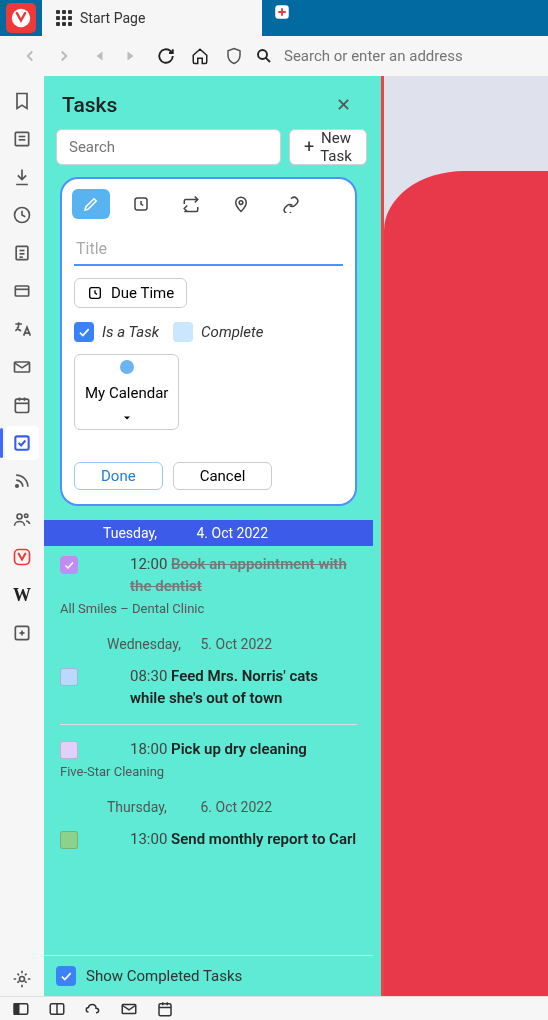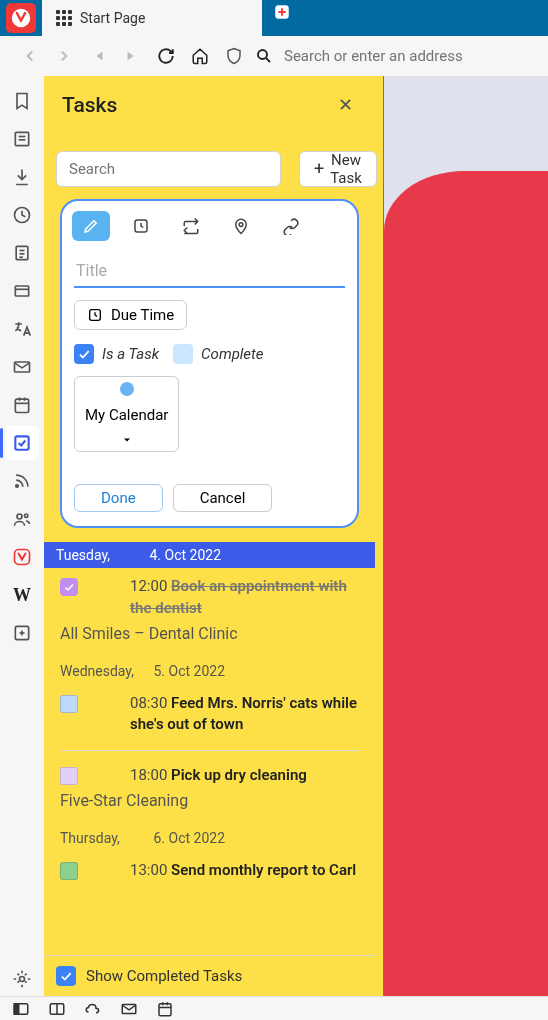--- a/index.html
+++ b/index.html
@@ -27,25 +27,25 @@
   .sidebar { width:44px; background:#f6f6f6; display:flex; flex-direction:column; align-items:center; padding-top:8px; gap:4px; position:relative;}
   .sb-btn { width:34px; height:34px; display:flex; align-items:center; justify-content:center; color:#555; border-radius:5px;}
   .sb-btn.active { background:#fff;  }
   .sb-btn.active-indicator { position:relative; }
   .sb-btn.active-indicator::before { content:''; position:absolute; left:-5px; top:2px; bottom:2px; width:3px; background:#4169ff; border-radius:2px;}
   .sb-btn svg { width:20px; height:20px; }
   .sb-vivaldi { color:#ef3939; }
   .sb-spacer { flex:1; }
   
   
-  .panel { width: 340px; background:#fde047; display:flex; flex-direction:column; padding:0 8px 8px 0; border-right:1px solid #ef4444;}
+  .panel { width: 340px; background:#5eead4; display:flex; flex-direction:column; padding:0 8px 8px 0; border-right:3px solid #ef4444;}
   .panel-header { display:flex; align-items:center; justify-content:space-between; padding:14px 18px 10px 18px;}
   .panel-title { font-size:21px; font-weight:500; color:#222;}
   .close-x { font-size:18px; color:#555; cursor:pointer; padding:4px;}
-  .search-new-row { display:flex; gap:18px; padding:0 12px 12px 12px;margin-top:22px;}
+  .search-new-row { display:flex; gap:8px; padding:0 12px 12px 12px;}
   .search-input { flex:1; height:36px; border:1px solid #d0d0d0; border-radius:6px; padding:0 12px; font-size:15px; background:#fff;}
   .new-task-btn { height:36px; padding:0 14px; border:1px solid #d0d0d0; border-radius:6px; background:#fff; display:flex; align-items:center; gap:6px; font-size:15px; color:#333; cursor:pointer;}
   
   
   .task-editor { margin:0 16px 14px 16px; border:2px solid #4d90fe; border-radius:18px; background:#fff; padding:10px 0;}
   .editor-tabs { display:flex; gap:12px; padding:0 10px 8px 10px;}
   .etab { width:38px; height:30px; display:flex; align-items:center; justify-content:center; border-radius:6px; color:#444; cursor:pointer;}
   .etab.active { background:#59b3f0; color:#fff;}
   .etab svg { width:18px; height:18px;}
   .title-input { margin:6px 12px 12px 12px; }
@@ -61,30 +61,30 @@
   .cal-select { margin:0 12px 12px 12px; display:inline-flex; align-items:center; gap:10px; border:1px solid #ccc; border-radius:6px; padding:5px 10px; font-size:15px; cursor:pointer;flex-direction:column;}
   .cal-dot { width:14px; height:14px; border-radius:50%; background:#6bb3f2;}
   .editor-actions { display:flex; gap:10px; padding:20px 12px 4px 12px;}
   .ed-btn { flex:0 0 auto; padding:4px 26px; border:1px solid #ccc; border-radius:6px; background:#fff; font-size:15px; cursor:pointer;}
   .ed-btn.primary { color:#1f7fd6; border-color:#9cc9f0;}
   
   
   .task-list { flex:1; overflow:auto; }
   .day-header { background:#3b5be8; color:#fff; font-size:14px; padding:5px 12px;}
   .day-header.sec { color:#555; background:transparent; padding:10px 16px 6px 16px;}
-  .day-header .dname { display:inline-block; min-width:90px;}
+  .day-header .dname { display:inline-block; min-width:90px;margin-left:47px;}
   .task-item { padding:8px 16px 8px 16px; font-size:15px; color:#222; line-height:1.45;}
   .task-item .row1 { display:flex; align-items:flex-start; gap:8px; flex-wrap:wrap;}
   .task-chk { width:18px; height:18px; border-radius:4px; flex-shrink:0; margin-top:2px; display:inline-flex; align-items:center; justify-content:center;}
   .task-sq { width:18px; height:18px; border-radius:3px; flex-shrink:0; margin-top:2px; border:1px solid rgba(0,0,0,.15);}
   .task-body { flex:1;margin-left:44px; }
   .task-time { color:#444; }
   .task-title { font-weight:600;}
   .task-item.done .task-title, .task-item.done .wrapline { text-decoration: line-through; color:#777;}
-  .task-sub { color:#555; font-size:16px; margin-top:2px;}
+  .task-sub { color:#555; font-size:13px; margin-top:2px;}
   .divider { height:1px; background:#dedede; margin:6px 16px;}
   .green { background:#8cd28c;}
   .violet-chk { background:#c18df2; color:#fff;}
   .light-violet { background:#e3d0f8;}
   .light-blue { background:#bcd9fb;}
   
   
   .panel-bottom { border-top:1px solid #dcdcdc; padding:10px 12px 2px 12px; display:flex; align-items:center; gap:10px;}
   
   

